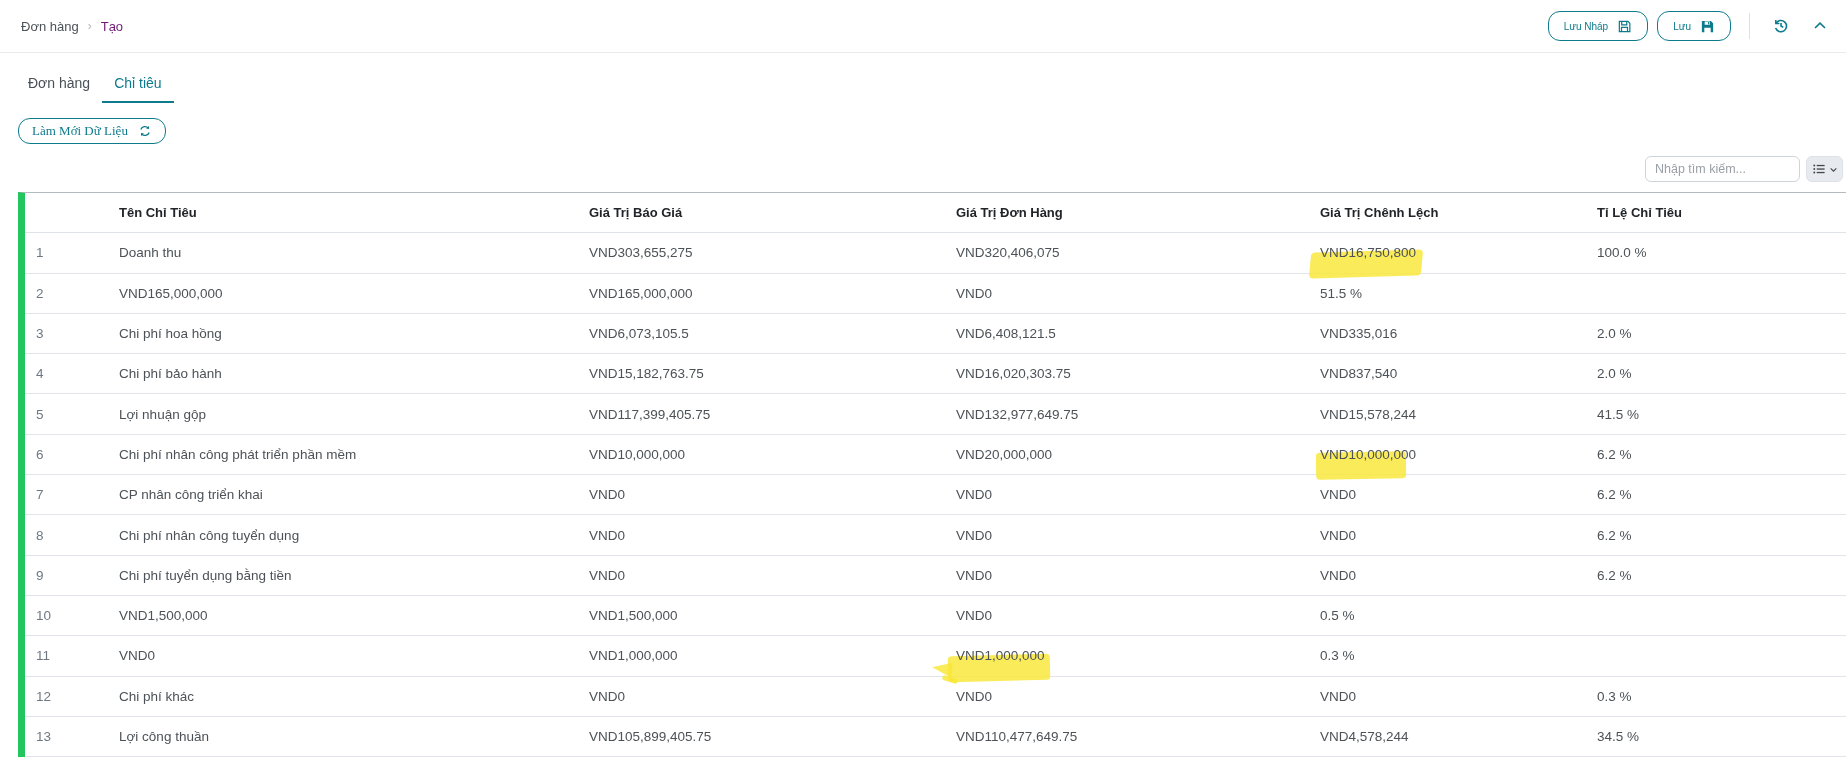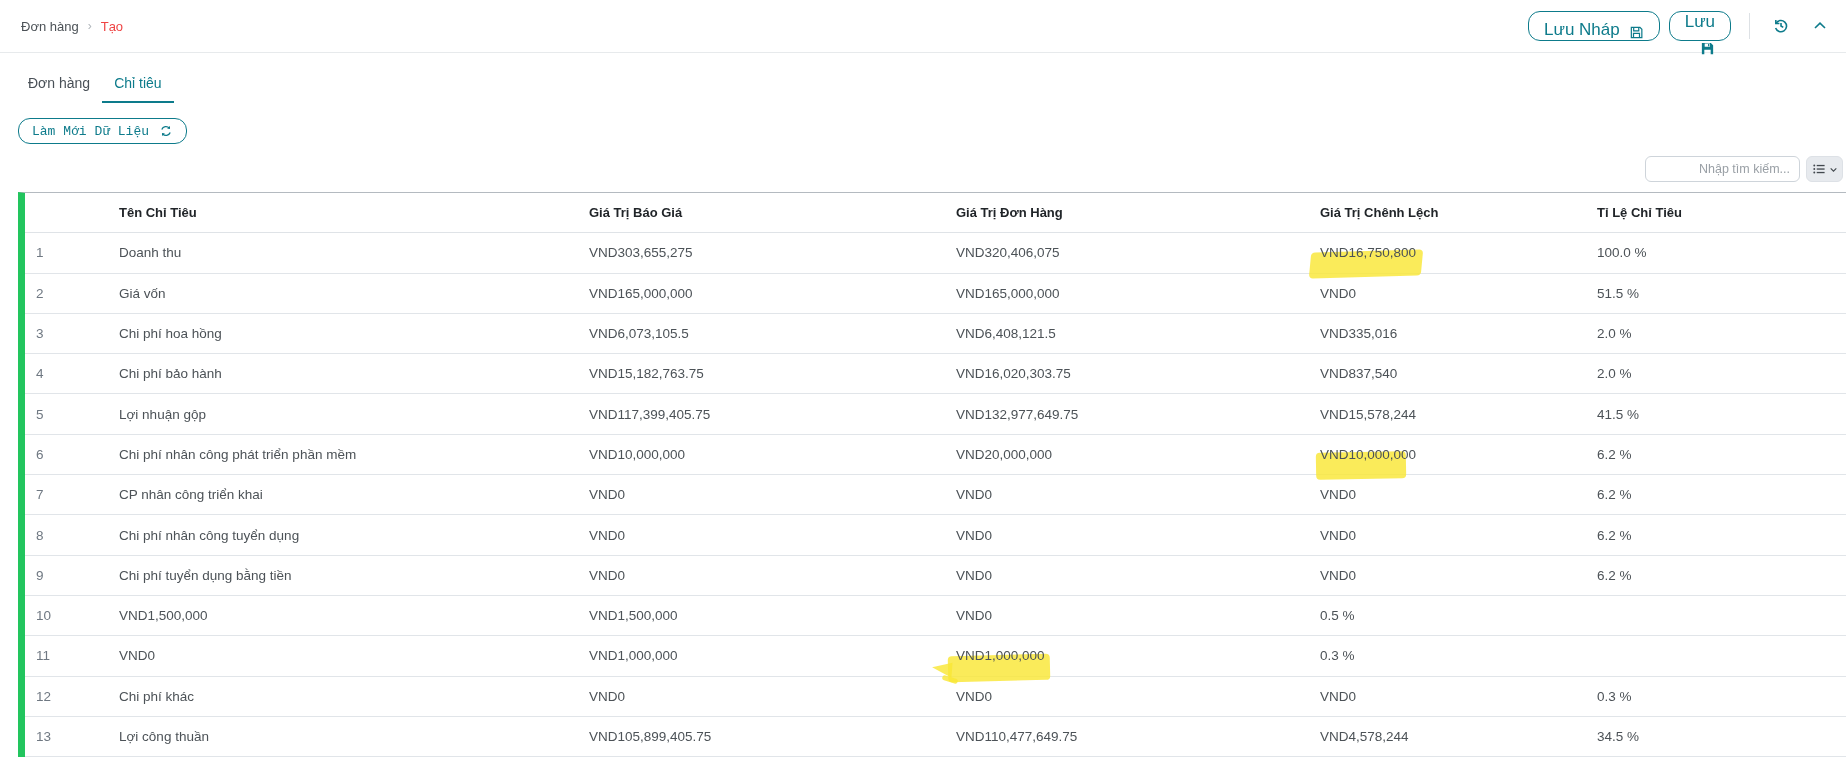--- a/index.html
+++ b/index.html
@@ -5,48 +5,48 @@
   * { margin:0; padding:0; box-sizing:border-box; }
   html,body { width:1846px; height:757px; background:#fff; overflow:hidden;
     font-family:"Liberation Sans","DejaVu Sans",sans-serif; }
 
   
   .topbar { height:53px; display:flex; align-items:center; justify-content:space-between;
     border-bottom:1px solid #e7eaec; padding:0 14px 0 21px; }
   .breadcrumb { display:flex; align-items:center; gap:9px; font-size:13px; }
   .crumb-root { color:#4c5257; cursor:pointer; }
   .crumb-sep { color:#b0b6bb; font-size:12px; }
-  .crumb-current { color:#ef4444; }
+  .crumb-current { color:#701a75; }
   .top-actions { display:flex; align-items:center; }
-  .btn-teal { display:flex; align-items:flex-end; gap:9px; border:1px solid var(--accent);
+  .btn-teal { display:flex; align-items:center; gap:9px; border:1px solid var(--accent);
     color:var(--accent); background:#fff; border-radius:12px; height:30px; padding:0 15px;
-    font-size:17px; font-family:inherit; cursor:pointer; }
-  .btn-teal + .btn-teal { margin-left:9px;flex-direction:column; }
+    font-size:10px; font-family:inherit; cursor:pointer; }
+  .btn-teal + .btn-teal { margin-left:9px; }
   .top-divider { width:1px; height:26px; background:#dde1e5; margin:0 18px; }
   .icon-btn { background:none; border:none; color:var(--accent); cursor:pointer;
     display:flex; align-items:center; padding:4px; }
   .icon-btn + .icon-btn { margin-left:14px; }
 
   
   .tabs { display:flex; padding-left:16px; margin-top:16px; }
   .tab { padding:6px 12px 10px 12px; font-size:14px; color:#495057; cursor:pointer;
     border-bottom:2px solid transparent; }
   .tab.active { color:var(--accent); border-bottom-color:var(--accent); }
 
   
   .refresh-row { margin-top:15px; padding-left:18px; }
   .btn-refresh { display:inline-flex; align-items:center; gap:10px; border:1px solid var(--accent);
     color:var(--accent); background:#fff; border-radius:12px; height:26px; padding:0 13px;
-    font-size:13px; font-family:Liberation Mono, monospace; cursor:pointer;justify-content:flex-end; }
+    font-size:13px; font-family:Liberation Serif, serif; cursor:pointer;justify-content:flex-end; }
 
   
   .search-row { margin-top:12px; display:flex; justify-content:flex-end; align-items:center;
     gap:6px; padding-right:3px; }
   .search-input { width:155px; height:26px; border:1px solid #ced4da; border-radius:6px;
-    padding:0 9px; font-size:12.5px; font-family:inherit; color:#495057; outline:none;text-align:right; }
+    padding:0 9px; font-size:12.5px; font-family:inherit; color:#495057; outline:none; }
   .search-input::placeholder { color:#9aa0a6; }
   .view-toggle { width:37px; height:26px; background:#e7eaee; border:1px solid #dde1e6;
     border-radius:6px; display:flex; align-items:center; justify-content:center; gap:3px;
     color:#42484e; cursor:pointer; }
 
   
   .table { margin-top:10px; margin-left:18px; border-top:1px solid #b4bac0;
     border-left:7px solid #22c55e; }
   .trow { display:grid; grid-template-columns:94px 470px 367px 364px 277px minmax(0,1fr);
     height:40.3px; align-items:center; border-bottom:1px solid #e1e5e9; }
@@ -182,21 +182,20 @@
       <div class="marker"></div>
       
       
       <span class="val">VND16,750,800</span>
     </div>
     <div class="td">100.0 %</div>
   </div>
 
   <div class="trow">
     <div class="td idx">2</div>
-    <div class="td">Giá vốn</div>
     <div class="td">VND165,000,000</div>
     <div class="td">VND165,000,000</div>
     <div class="td cell-diff">
       
       
       
       <span class="val">VND0</span>
     </div>
     <div class="td">51.5 %</div>
   </div>

